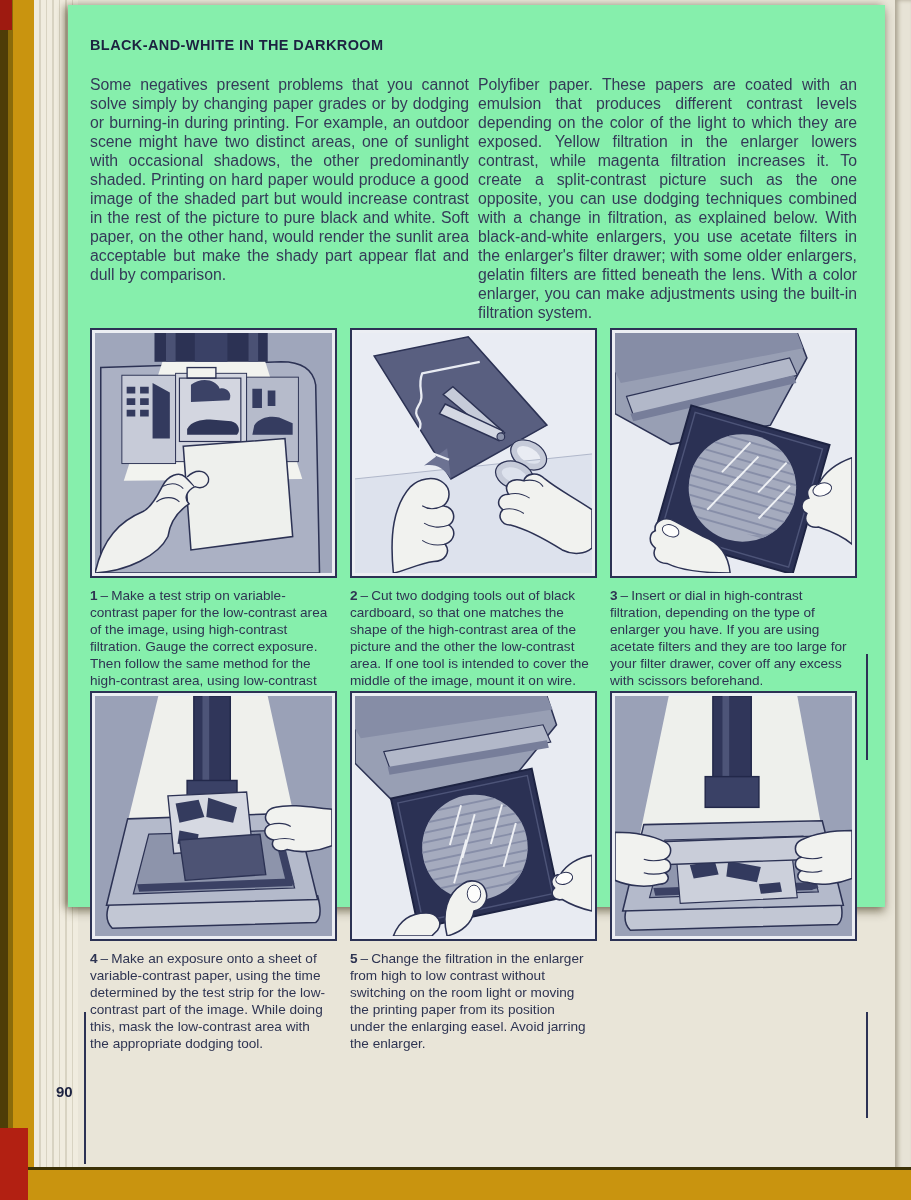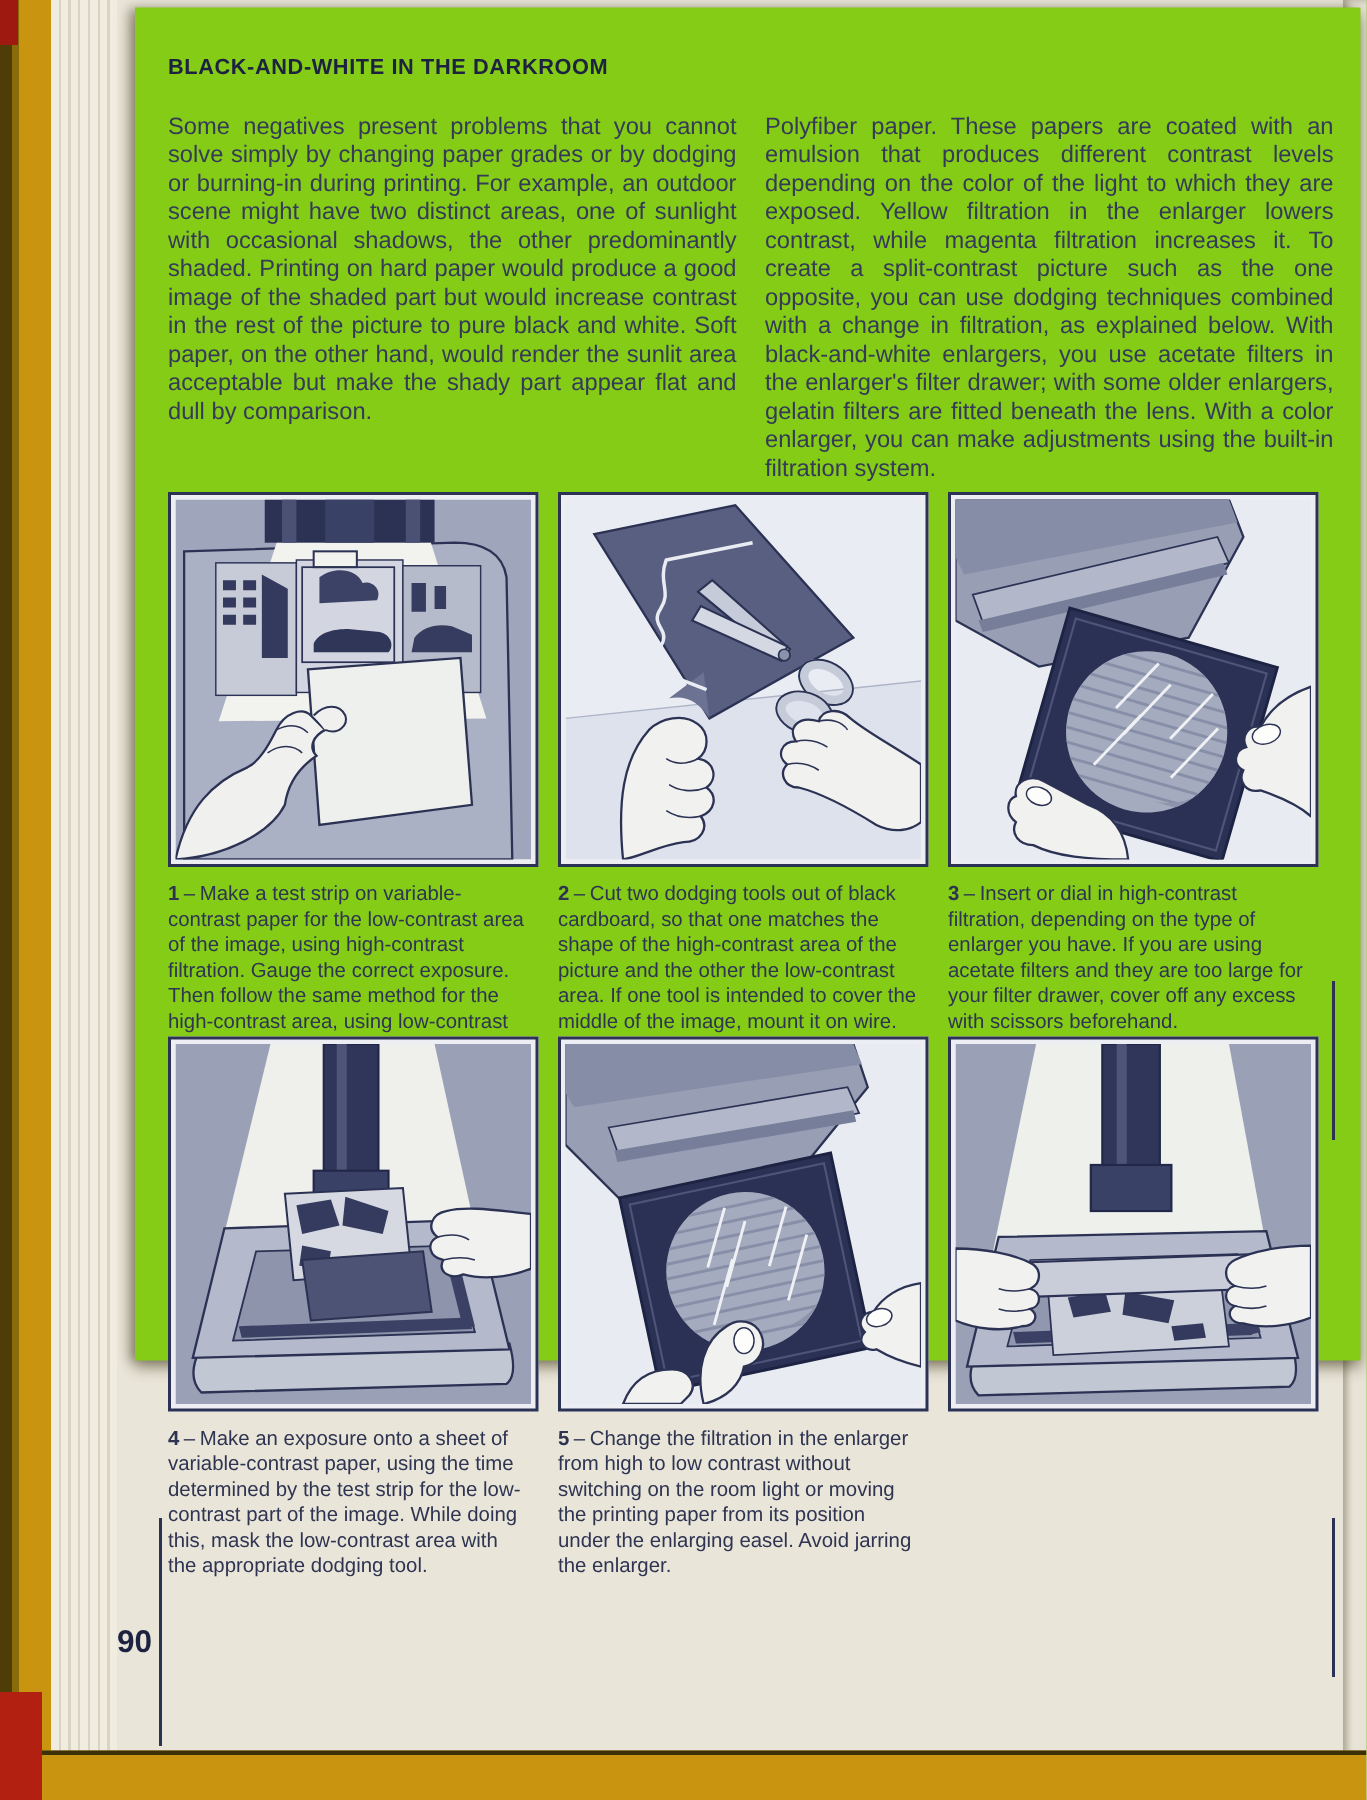--- a/index.html
+++ b/index.html
@@ -13,42 +13,42 @@
     background:linear-gradient(90deg,#4e3d07 0 8px,#8a6b0a 8px 13px,#c9940f 13px 100%);}
   .cover-bottom{position:absolute;left:0;top:1167px;width:911px;height:33px;
     background:#c9940f;border-top:3px solid #3c3106;}
   .red-top{position:absolute;left:0;top:0;width:12px;height:30px;background:#9e1a10;}
   .red-bottom{position:absolute;left:0;top:1128px;width:28px;height:72px;background:#b22012;}
   .page-stack{position:absolute;left:34px;top:0;width:44px;height:1172px;
     background:repeating-linear-gradient(90deg,#f0ecdf 0 5px,#d8d3c2 5px 6.5px);}
   .right-edge{position:absolute;right:0;top:0;width:16px;height:1200px;
     background:#e7e3d6;box-shadow:inset 3px 0 4px rgba(60,50,20,.35);}
   
-  .page{position:absolute;left:90px;top:5px;width:817px;height:902px;
-    background:#84cc16;box-sizing:border-box;
+  .page{position:absolute;left:68px;top:5px;width:817px;height:902px;
+    background:#86efac;box-sizing:border-box;
     padding:0 18px 0 22px;
     box-shadow:-4px 0 7px rgba(60,50,20,.38),0 5px 9px rgba(60,50,20,.45);}
   .eyebrow{margin:32px 0 2px;font-size:14.5px;font-weight:700;letter-spacing:.4px;color:#1c2240;}
   .title-block{border-left:3px solid #262c4e;padding:2px 0 26px 14px;margin-left:-4px;}
   h1.title{margin:0;font-size:39px;font-weight:600;letter-spacing:-.6px;color:#1c2240;}
-  .intro{display:flex;gap:19px;margin-top:22px;color:#343a58;
+  .intro{display:flex;gap:9px;margin-top:22px;color:#343a58;
     font-size:15.8px;line-height:19px;text-align:justify;}
   .intro .col{width:379px;}
   .intro p{margin:0;}
   .intro p.indent{text-indent:17px;}
   .grid{display:grid;grid-template-columns:repeat(3,247px);column-gap:13px;margin-top:6px;}
   .panel{height:250px;background:#eceef3;border:2px solid #2c3254;box-sizing:border-box;
     padding:3px;margin:0;}
   .panel svg{display:block;width:100%;height:100%;}
   .captions{display:grid;grid-template-columns:repeat(3,247px);column-gap:13px;
     height:107px;box-sizing:border-box;padding-top:9px;}
   p.caption{margin:0;font-size:13.6px;line-height:17px;color:#2e3452;padding-right:8px;}
   .cap-num{font-weight:700;}
   .cap-sep{padding:0 3px;}
-  .page-number{position:absolute;left:-12px;top:1078px;font-size:21px;font-weight:700;color:#1c2240;}
+  .page-number{position:absolute;left:-12px;top:1078px;font-size:15px;font-weight:700;color:#1c2240;}
   .rule-v{position:absolute;width:2px;background:#2c3254;}
   #ruleTopRight{left:798px;top:649px;height:106px;}
   #ruleBotLeft{left:16px;top:1007px;height:152px;}
   #ruleBotRight{left:798px;top:1007px;height:106px;}
 </style>
 </head>
 <body>
 
 <div class="cover-left"></div>
 <div class="red-top"></div>

